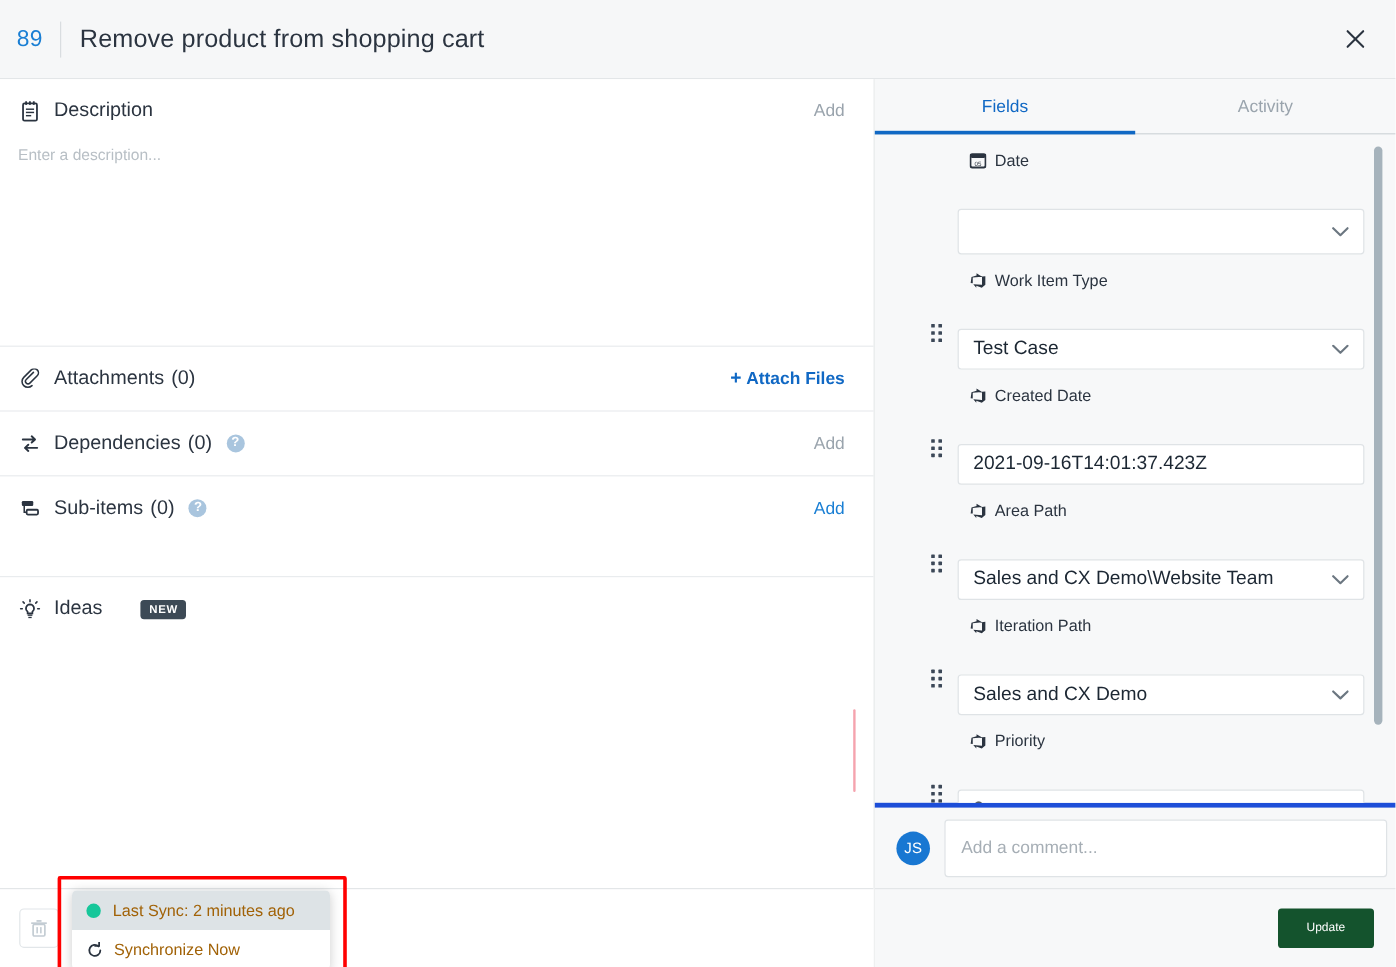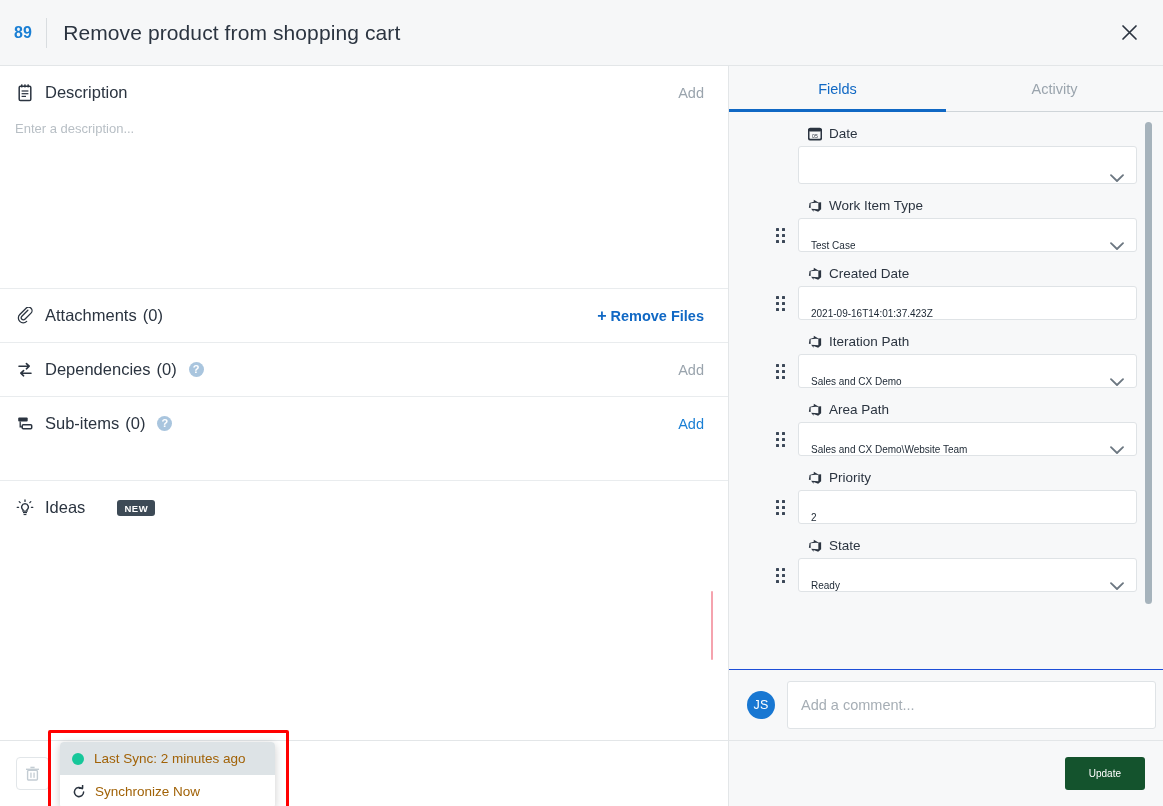--- a/index.html
+++ b/index.html
@@ -20,21 +20,21 @@
   
   .header {
     height: 66px; min-height: 66px;
     background: #f6f7f8;
     border-bottom: 1px solid #e3e6e8;
     display: flex; align-items: center;
     padding: 0 18px 0 14px;
     position: relative;
   }
   .hdr-id {
-    color: #1a7fd4; font-size: 16px; font-weight: 700;
+    color: #1a7fd4; font-size: 19px; font-weight: 400;
     padding-right: 14px; letter-spacing: .2px;
   }
   .hdr-sep {
     width: 1px; height: 30px; background: #d9dde0; margin-right: 16px;
   }
   .hdr-title {
     font-size: 21px; color: #2b3440; font-weight: 400; letter-spacing: .1px;
   }
   .hdr-close {
     margin-left: auto; width: 32px; height: 32px;
@@ -191,41 +191,41 @@
     display: grid; grid-template-columns: repeat(2, 3px);
     grid-template-rows: repeat(3, 3px);
     gap: 3px; justify-content: center; align-content: center;
     cursor: grab;
   }
   .drag-handle i { width: 3px; height: 3px; background: #3c4858; display:block; border-radius:.5px;}
   .drag-handle.empty { visibility: hidden; }
   .input-box {
     flex: 1; height: 34px;
     border: 1px solid #dfe3e6; border-radius: 3px;
-    background: #fff; display: flex; align-items: flex-end;
-    padding: 0 12px; font-size: 10px; color: #1c2733;
-    position: relative; min-width: 0; cursor: text;
+    background: #fff; display: flex; align-items: center;
+    padding: 0 12px; font-size: 16px; color: #1c2733;
+    position: relative; min-width: 0; cursor: text; margin-top: 28px;
   }
   .input-box.tall { height: 38px; }
   .input-val { white-space: nowrap; overflow: hidden; text-overflow: ellipsis; }
   .chev {
     margin-left: auto; color: #6c7781; flex: 0 0 auto;
     display: flex; align-items: center; padding-left: 8px;
   }
 
   .vscroll {
     position: absolute; right: 11px; top: 10px;
     width: 7px; height: 482px;
     background: #a6b3bc; border-radius: 4px;
   }
 
   
   .comment-bar {
     height: 71px; min-height: 71px;
-    border-top: 1px solid #1d4ed8;
+    border-top: 4px solid #1d4ed8;
     display: flex; align-items: center; gap: 12px;
     padding: 0 7px 0 18px; background: #f7f8f9;
   }
   .avatar {
     width: 28px; height: 28px; border-radius: 50%;
     background: #1877d2; color: #fff; font-size: 12.5px;
     display: flex; align-items: center; justify-content: center;
     flex: 0 0 auto; letter-spacing: .2px;
   }
   .comment-input {
@@ -300,21 +300,21 @@
       <div class="sec-head">
         <span class="sec-icon">
           <svg width="17" height="17" viewBox="0 0 20 20">
               <path d="M14.5 6.2 L7.1 13.6a2.6 2.6 0 0 0 3.7 3.7l7.6-7.6a4.3 4.3 0 0 0-6.1-6.1L4.5 11.4a6 6 0 0 0 8.5 8.5" fill="none" stroke="#2b3440" stroke-width="1.6" stroke-linecap="round" transform="translate(-1,-2) scale(0.95)"></path>
             </svg>
         </span>
         <span class="sec-title">Attachments</span>
         <span class="sec-count">(0)</span>
         <span class="sec-action blue-b">
           <span class="plus">+</span>
-          <span>Remove Files</span>
+          <span>Attach Files</span>
         </span>
       </div>
       <div class="divider"></div>
 
       <div class="sec-head">
         <span class="sec-icon">
           <svg width="18" height="16" viewBox="0 0 18 16">
             <path d="M3 4.2 H13 M10.4 1.6 L13.2 4.2 L10.4 6.8" fill="none" stroke="#2b3440" stroke-width="1.6" stroke-linecap="round" stroke-linejoin="round"></path>
             <path d="M15 11.2 H5 M7.6 8.6 L4.8 11.2 L7.6 13.8" fill="none" stroke="#2b3440" stroke-width="1.6" stroke-linecap="round" stroke-linejoin="round"></path>
           </svg>
@@ -498,20 +498,49 @@
           </div>
         </div>
 
         <div class="field">
           <div class="field-label">
             <span class="f-ic">
               <svg width="14" height="14" viewBox="0 0 16 16">
                   <path d="M15 3.6v8.1l-3.4 2.8-5.2-1.9v1.9L3.5 11.2l8.3.65V3.95L15 3.6zM11.9 4.1 6.6 0.9v2.1L1.8 4.45 1 10.1l2 .2V4.9l8.9-0.8z" fill="#2b3440"></path>
                 </svg>
             </span>
+            <span>Area Path</span>
+          </div>
+          <div class="field-row">
+            <span class="drag-handle">
+                <i></i>
+                <i></i>
+                <i></i>
+                <i></i>
+                <i></i>
+                <i></i>
+              </span>
+            <div class="input-box">
+              <span class="input-val">Sales and CX Demo\Website Team</span>
+              <span class="chev">
+                <svg width="14" height="9" viewBox="0 0 14 9">
+                    <path d="M1 1.2 L7 7 L13 1.2" fill="none" stroke="#6c7781" stroke-width="1.8" stroke-linecap="round" stroke-linejoin="round"></path>
+                  </svg>
+              </span>
+            </div>
+          </div>
+        </div>
+
+        <div class="field">
+          <div class="field-label">
+            <span class="f-ic">
+              <svg width="14" height="14" viewBox="0 0 16 16">
+                  <path d="M15 3.6v8.1l-3.4 2.8-5.2-1.9v1.9L3.5 11.2l8.3.65V3.95L15 3.6zM11.9 4.1 6.6 0.9v2.1L1.8 4.45 1 10.1l2 .2V4.9l8.9-0.8z" fill="#2b3440"></path>
+                </svg>
+            </span>
             <span>Iteration Path</span>
           </div>
           <div class="field-row">
             <span class="drag-handle">
                 <i></i>
                 <i></i>
                 <i></i>
                 <i></i>
                 <i></i>
                 <i></i>
@@ -527,73 +556,44 @@
           </div>
         </div>
 
         <div class="field">
           <div class="field-label">
             <span class="f-ic">
               <svg width="14" height="14" viewBox="0 0 16 16">
                   <path d="M15 3.6v8.1l-3.4 2.8-5.2-1.9v1.9L3.5 11.2l8.3.65V3.95L15 3.6zM11.9 4.1 6.6 0.9v2.1L1.8 4.45 1 10.1l2 .2V4.9l8.9-0.8z" fill="#2b3440"></path>
                 </svg>
             </span>
-            <span>Area Path</span>
+            <span>Priority</span>
           </div>
           <div class="field-row">
             <span class="drag-handle">
                 <i></i>
                 <i></i>
                 <i></i>
                 <i></i>
                 <i></i>
                 <i></i>
               </span>
             <div class="input-box">
-              <span class="input-val">Sales and CX Demo\Website Team</span>
-              <span class="chev">
-                <svg width="14" height="9" viewBox="0 0 14 9">
-                    <path d="M1 1.2 L7 7 L13 1.2" fill="none" stroke="#6c7781" stroke-width="1.8" stroke-linecap="round" stroke-linejoin="round"></path>
-                  </svg>
-              </span>
+              <span class="input-val">2</span>
             </div>
           </div>
         </div>
 
         <div class="field">
           <div class="field-label">
             <span class="f-ic">
               <svg width="14" height="14" viewBox="0 0 16 16">
                   <path d="M15 3.6v8.1l-3.4 2.8-5.2-1.9v1.9L3.5 11.2l8.3.65V3.95L15 3.6zM11.9 4.1 6.6 0.9v2.1L1.8 4.45 1 10.1l2 .2V4.9l8.9-0.8z" fill="#2b3440"></path>
                 </svg>
             </span>
-            <span>Priority</span>
-          </div>
-          <div class="field-row">
-            <span class="drag-handle">
-                <i></i>
-                <i></i>
-                <i></i>
-                <i></i>
-                <i></i>
-                <i></i>
-              </span>
-            <div class="input-box">
-              <span class="input-val">2</span>
-            </div>
-          </div>
-        </div>
-
-        <div class="field">
-          <div class="field-label">
-            <span class="f-ic">
-              <svg width="14" height="14" viewBox="0 0 16 16">
-                  <path d="M15 3.6v8.1l-3.4 2.8-5.2-1.9v1.9L3.5 11.2l8.3.65V3.95L15 3.6zM11.9 4.1 6.6 0.9v2.1L1.8 4.45 1 10.1l2 .2V4.9l8.9-0.8z" fill="#2b3440"></path>
-                </svg>
-            </span>
             <span>State</span>
           </div>
           <div class="field-row">
             <span class="drag-handle">
                 <i></i>
                 <i></i>
                 <i></i>
                 <i></i>
                 <i></i>
                 <i></i>

